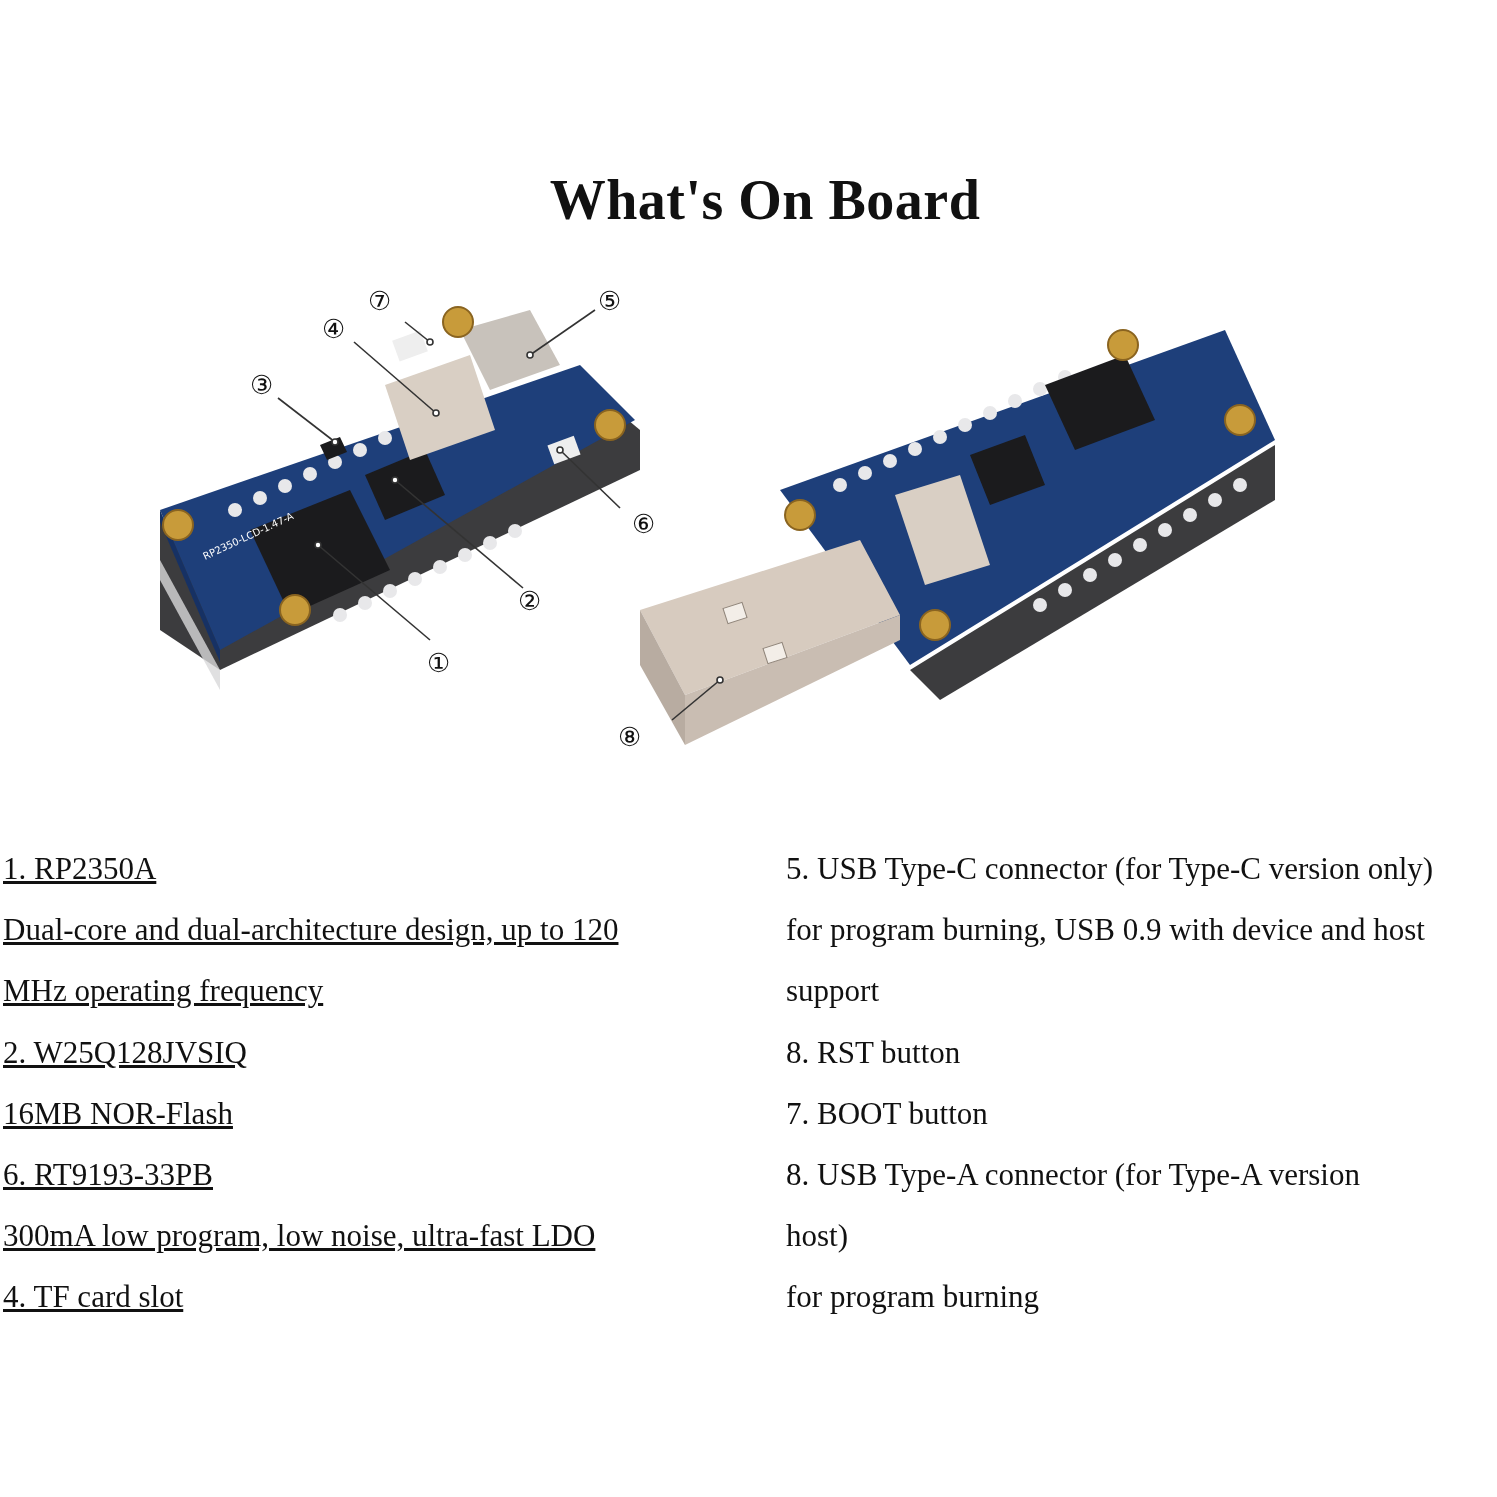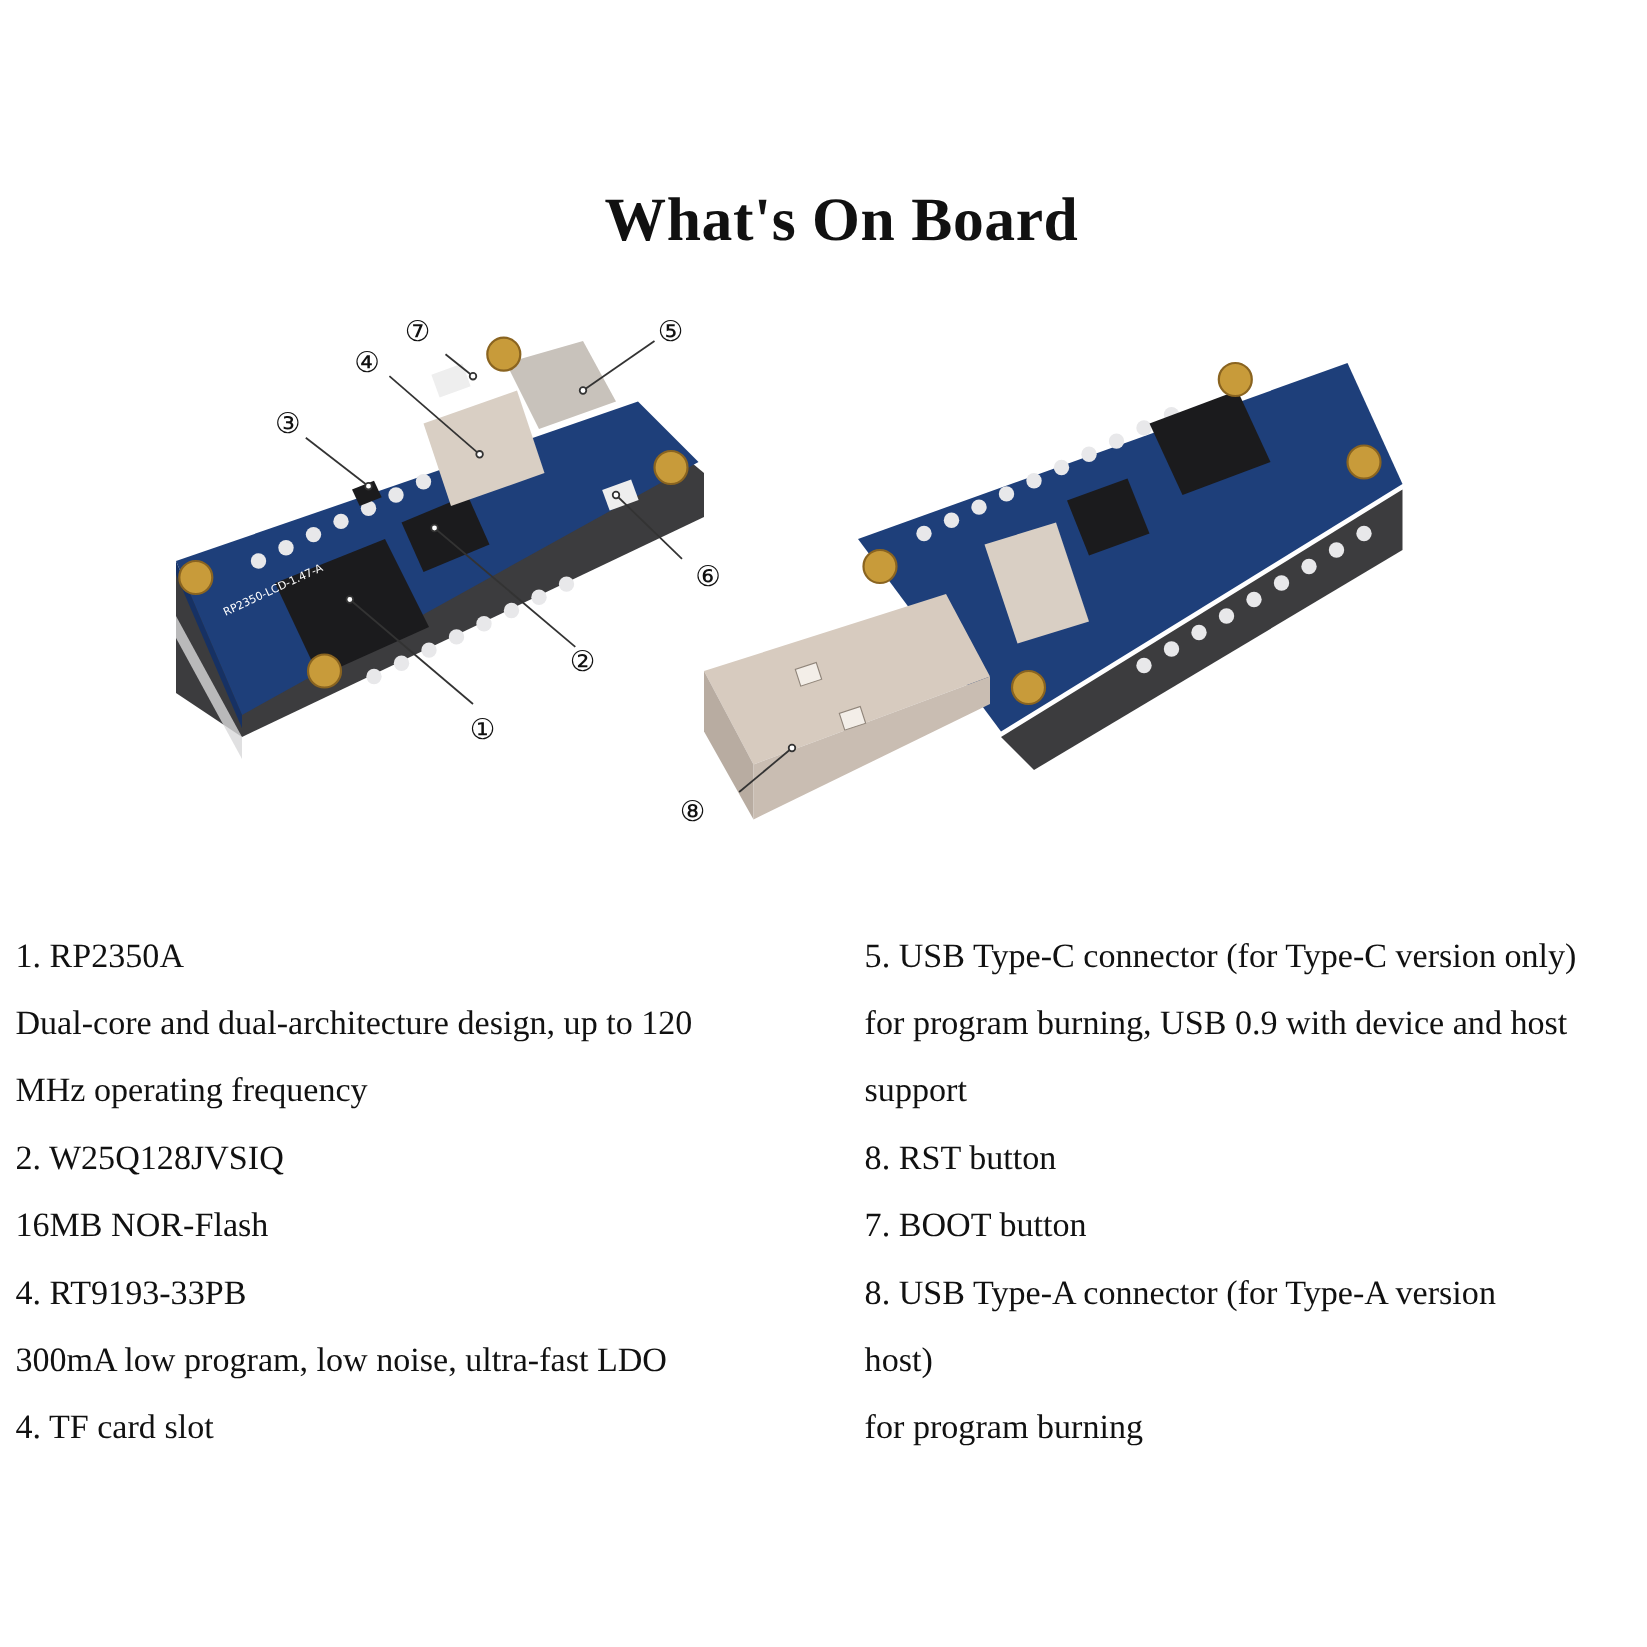--- a/index.html
+++ b/index.html
@@ -4,21 +4,21 @@
 <style>
   html, body { margin: 0; padding: 0; background: #ffffff; }
   body { width: 1497px; height: 1497px; position: relative; overflow: hidden;
          font-family: "Liberation Serif", "DejaVu Serif", serif; color: #111; }
   .title { position: absolute; top: 168px; left: 0; width: 1530px; text-align: center;
            font-size: 56px; font-weight: bold; letter-spacing: 0.5px; margin: 0; }
   .figure { position: absolute; left: 140px; top: 270px; width: 1180px; height: 540px; }
   .figure svg { width: 100%; height: 100%; display: block; }
   .callout-num { font-family: "DejaVu Sans", sans-serif; font-size: 26px; fill: #111; }
   .col { position: absolute; top: 838px; font-size: 31px; line-height: 61.2px; }
-  .col-left { left: 14px; width: 740px; }
+  .col-left { left: 3px; width: 740px; text-decoration: underline; }
   .col-right { left: 738px; width: 733px; margin-left: 48px; }
   .line { white-space: nowrap; display: block; }
 </style>
 </head>
 <body>
 
 <h1 class="title">What's On Board</h1>
 
 <div class="figure">
   <svg viewBox="0 0 1180 540" xmlns="http://www.w3.org/2000/svg">
@@ -147,21 +147,21 @@
     <text class="callout-num" x="478" y="476">⑧</text>
   </svg>
 </div>
 
 <div class="col col-left">
   <span class="line">1. RP2350A</span>
   <span class="line">Dual-core and dual-architecture design, up to 120</span>
   <span class="line">MHz operating frequency</span>
   <span class="line">2. W25Q128JVSIQ</span>
   <span class="line">16MB NOR-Flash</span>
-  <span class="line">4. RT9193-33PB</span>
+  <span class="line">6. RT9193-33PB</span>
   <span class="line">300mA low program, low noise, ultra-fast LDO</span>
   <span class="line">4. TF card slot</span>
 </div>
 
 <div class="col col-right">
   <span class="line">5. USB Type-C connector (for Type-C version only)</span>
   <span class="line">for program burning, USB 0.9 with device and host</span>
   <span class="line">support</span>
   <span class="line">8. RST button</span>
   <span class="line">7. BOOT button</span>

